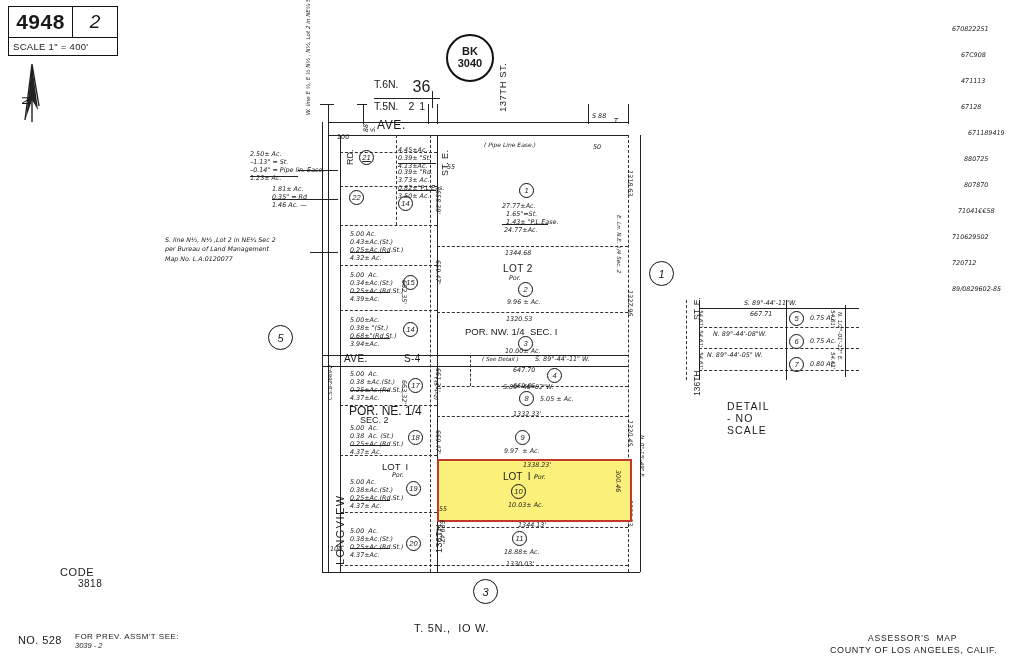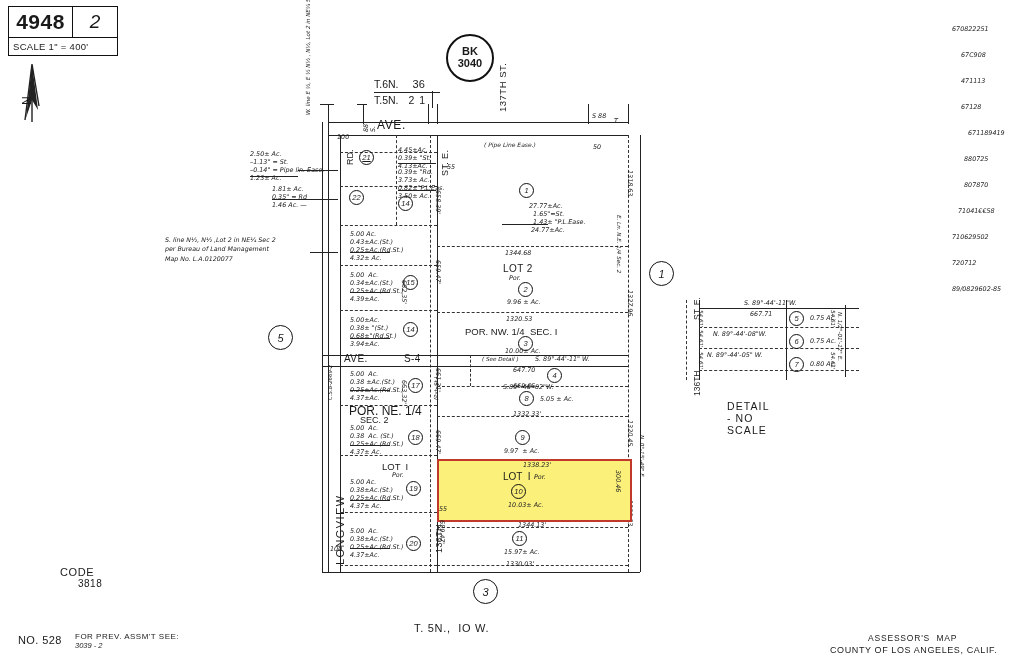--- a/index.html
+++ b/index.html
@@ -92,21 +92,21 @@
   </div>
 
   <div class="abs" id="bk-circle" style="left:446px;top:34px;">
     <span>BK</span>
     <span>3040</span>
   </div>
 
   <div class="abs" style="left:374px;top:78px;">
     <div style="display:flex;gap:14px;">
       <span class="lbl" style="font-size:10.5px">T.6N.</span>
-      <span class="lbl" style="font-size:11px">36</span>
+      <span class="lbl" style="font-size:16px">36</span>
     </div>
     <div class="hl thin" style="width:66px;margin:1px 0;"></div>
     <div style="display:flex;gap:10px;">
       <span class="lbl" style="font-size:10.5px">T.5N.</span>
       <span class="lbl" style="font-size:10.5px">2</span>
       <span class="lbl" style="font-size:10.5px;margin-left:-5px">1</span>
     </div>
     <div class="vl thin abs" style="left:58px;top:13px;height:17px;"></div>
   </div>
 
@@ -206,21 +206,21 @@
   <div class="abs vert-r hand sm" style="left:645px;top:435px;">N. 0°-15'-49" E.</div>
 
   <div class="abs vert-r hand" style="left:442px;top:190px;">658.39'</div>
   <div class="abs vert-r hand" style="left:442px;top:260px;">659.47'</div>
   <div class="abs vert-r hand" style="left:442px;top:368px;">661.31'</div>
   <div class="abs vert-r hand" style="left:442px;top:430px;">669.47'</div>
   <div class="abs vert-r hand" style="left:408px;top:280px;">662.35'</div>
   <div class="abs vert-r hand" style="left:408px;top:380px;">663.32'</div>
 
   <div class="abs pc w20" style="left:519px;top:183px;">1</div>
-  <div class="abs hand" style="left:502px;top:202px;margin-left:27px;">27.77±Ac.
+  <div class="abs hand" style="left:502px;top:202px;">27.77±Ac.
   1.65"=St.
   1.43± "P.L.Ease.
  24.77±Ac.</div>
   <div class="abs hl thin" style="left:502px;top:224px;width:46px;"></div>
 
   <div class="abs hand" style="left:505px;top:249px;">1344.68</div>
   <div class="abs lbl mid" style="left:503px;top:263px;">LOT 2</div>
   <div class="abs hand" style="left:509px;top:274px;">Por.</div>
   <div class="abs pc w20" style="left:518px;top:282px;">2</div>
   <div class="abs hand" style="left:507px;top:298px;">9.96 ± Ac.</div>
@@ -251,21 +251,21 @@
   <div class="abs hand" style="left:523px;top:461px;">1338.23'</div>
   <div class="abs lbl" style="left:503px;top:471px;font-size:10px;">LOT  I</div>
   <div class="abs hand" style="left:534px;top:473px;">Por.</div>
   <div class="abs pc w20" style="left:511px;top:484px;background:#fbf07a;">10</div>
   <div class="abs hand" style="left:508px;top:501px;">10.03± Ac.</div>
   <div class="abs hand" style="left:518px;top:521px;">1344.13'</div>
   <div class="abs hand" style="left:439px;top:505px;">55</div>
   <div class="abs vert-r hand" style="left:622px;top:470px;">300.46</div>
 
   <div class="abs pc w20" style="left:512px;top:531px;">11</div>
-  <div class="abs hand" style="left:504px;top:548px;">15.97± Ac.</div>
+  <div class="abs hand" style="left:504px;top:548px;">18.88± Ac.</div>
   <div class="abs hand" style="left:506px;top:560px;">1330.03'</div>
 
   <div class="abs pc w20" style="left:359px;top:150px;text-decoration:underline;">21</div>
   <div class="abs hand" style="left:398px;top:146px;">4.45±Ac.
 0.39± "St.
 4.13±Ac.</div>
   <div class="abs hl thin" style="left:398px;top:163px;width:38px;"></div>
 
   <div class="abs pc w20" style="left:349px;top:190px;">22</div>
   <div class="abs hand" style="left:398px;top:168px;">0.39± "Rd.

